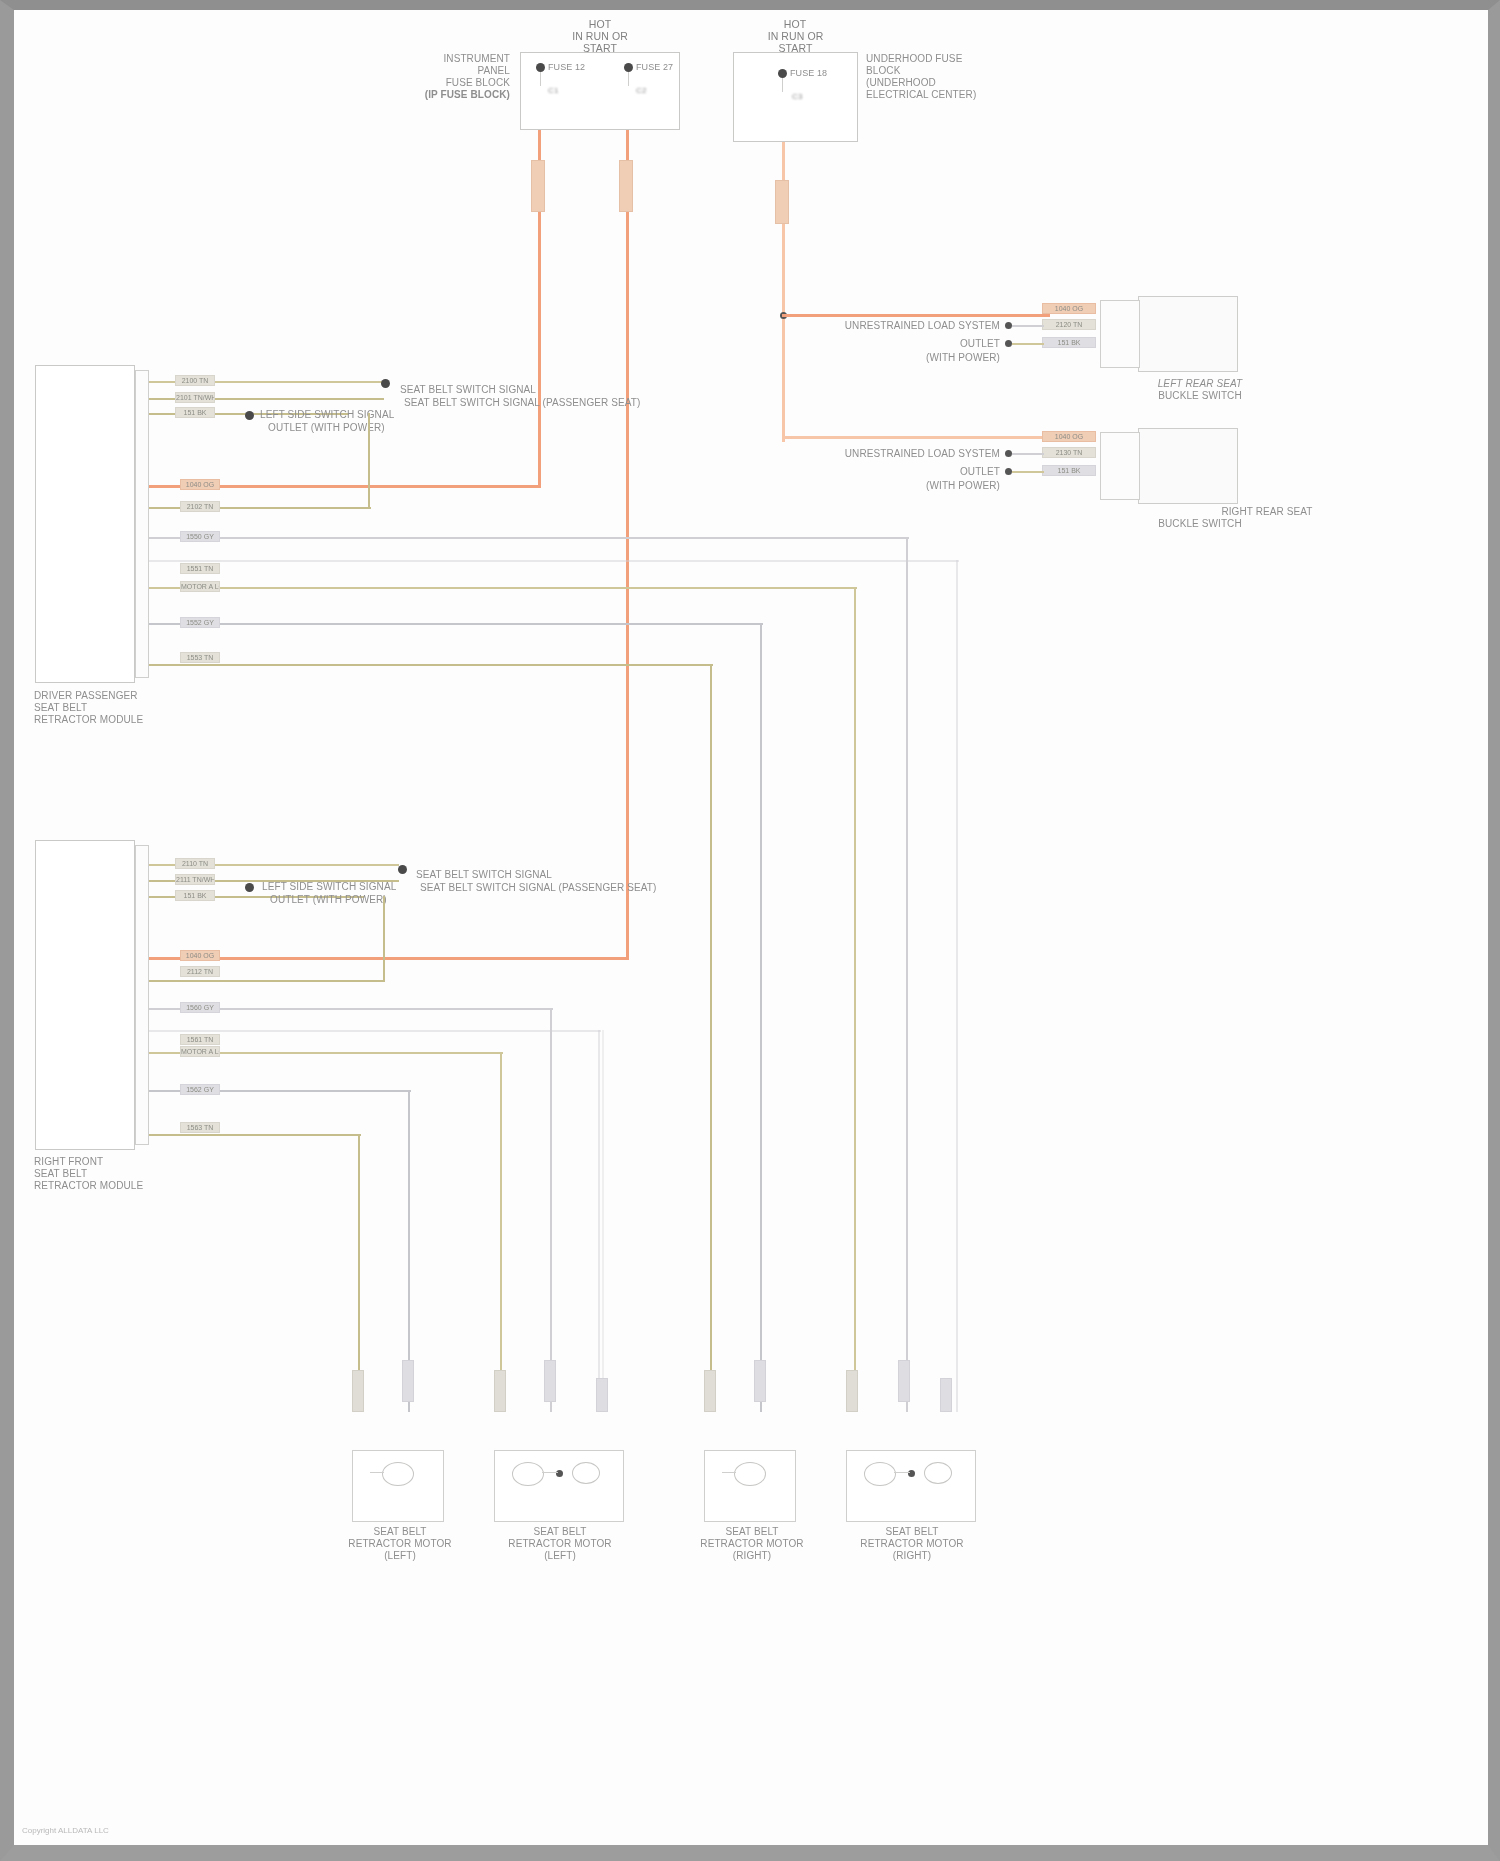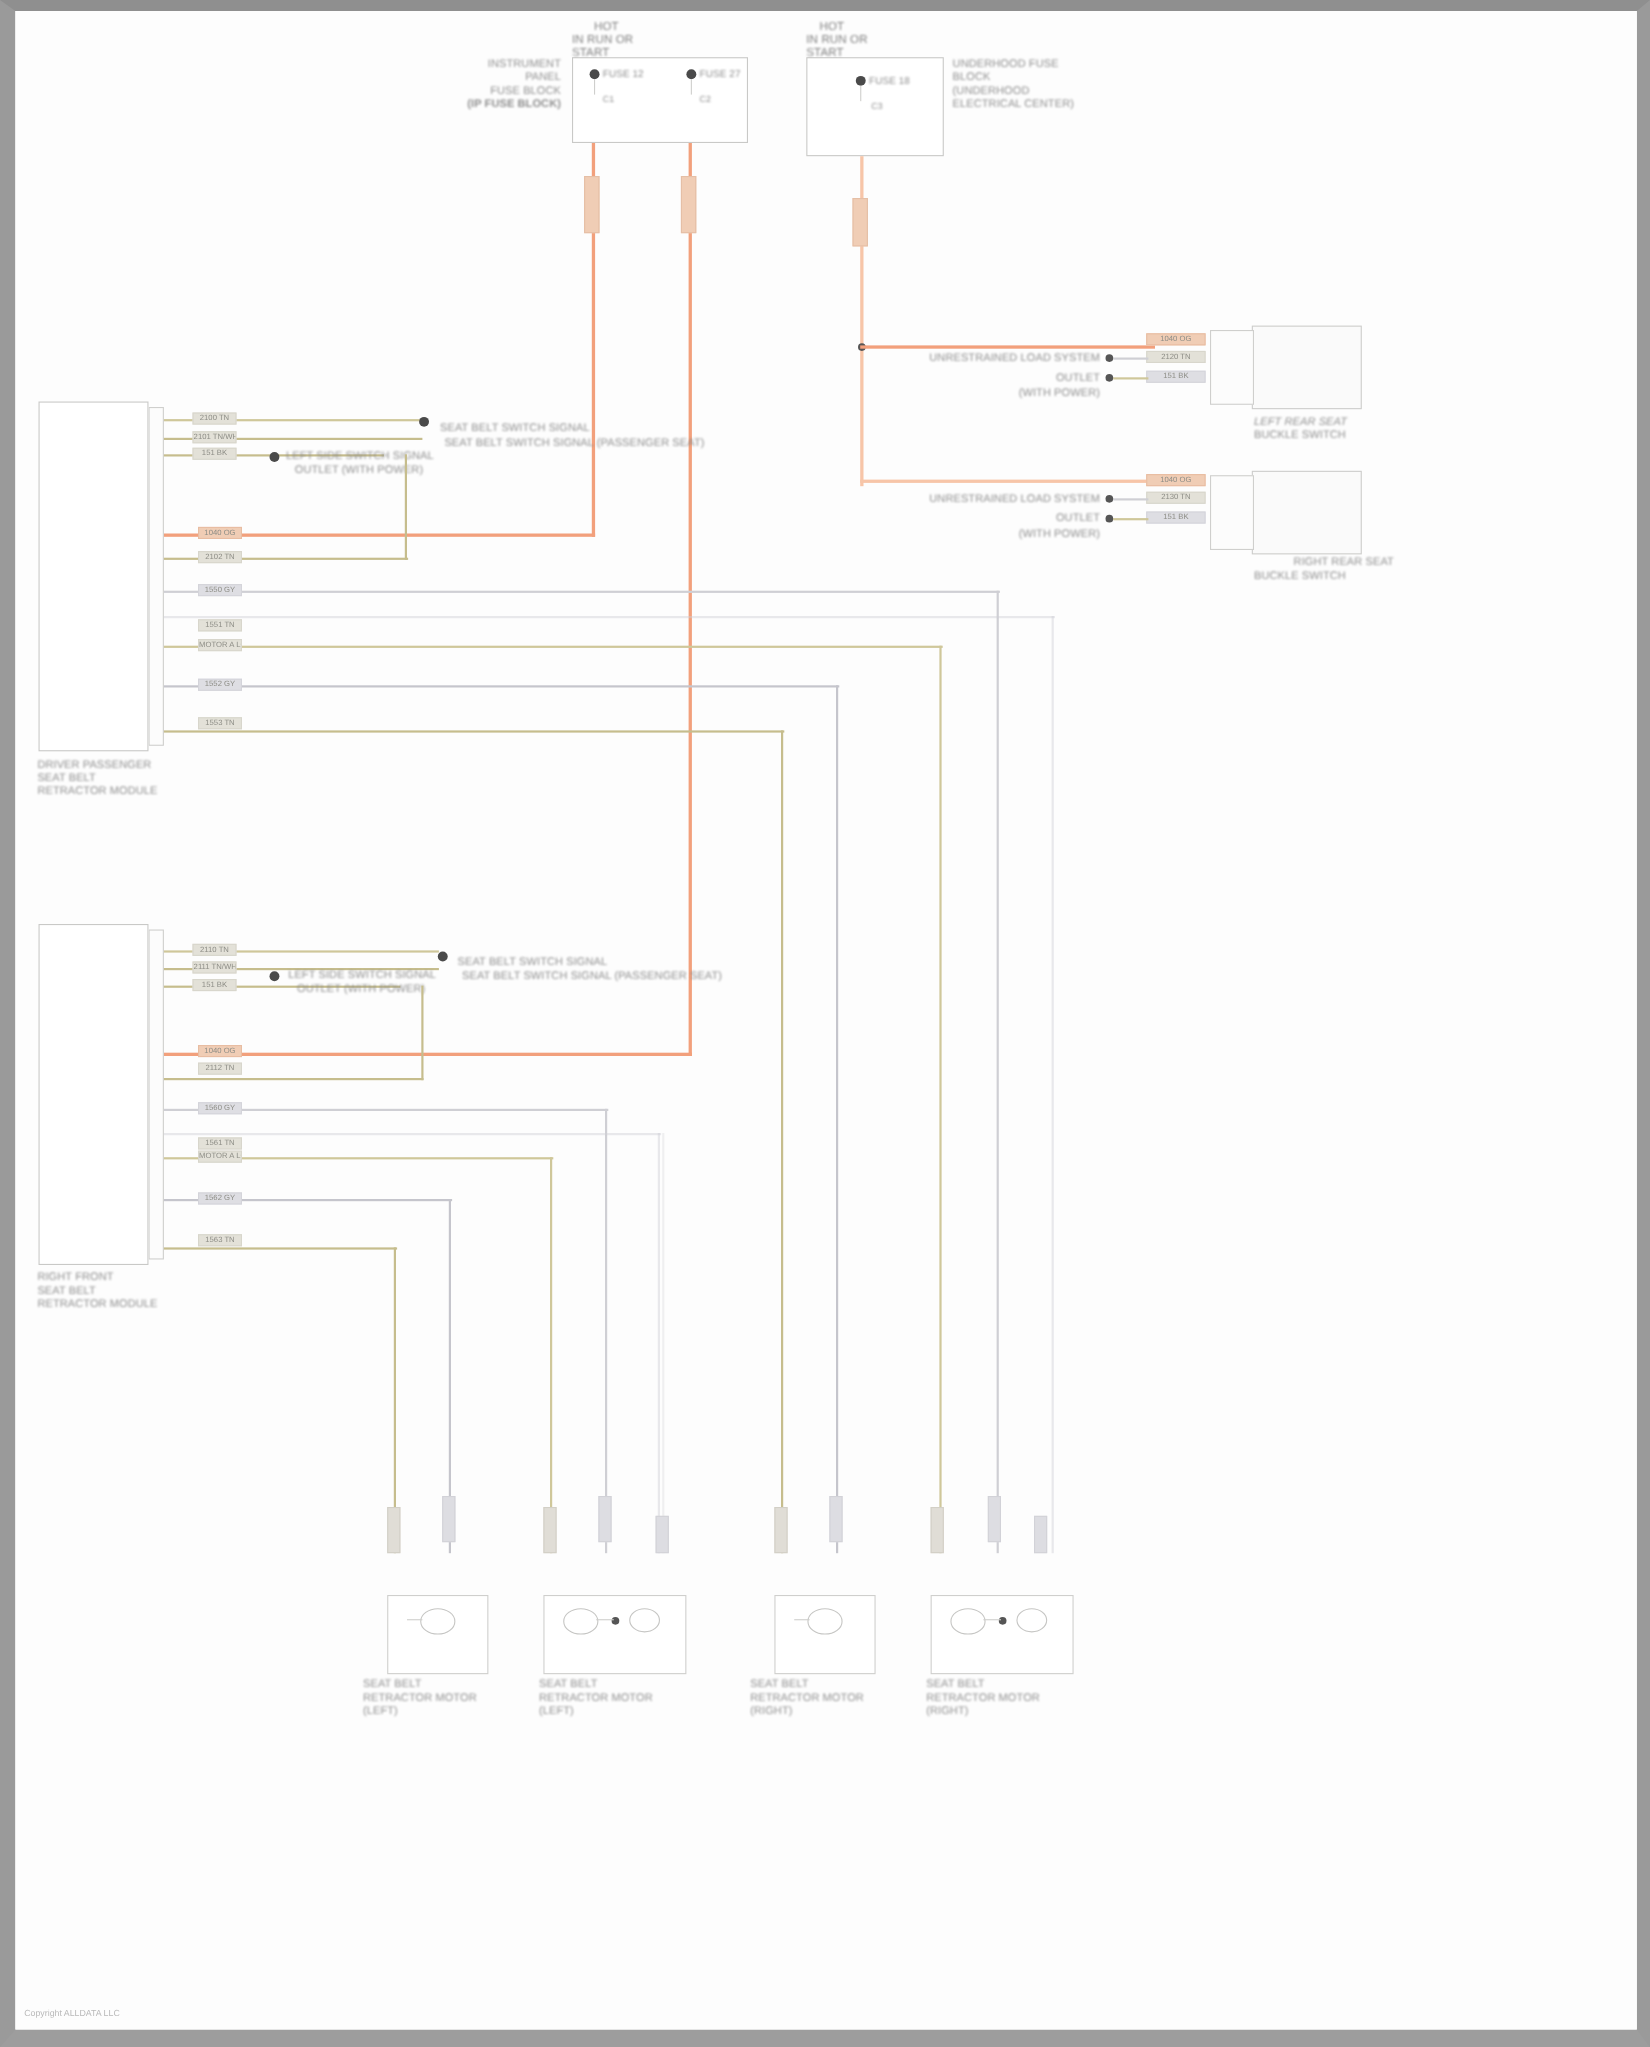--- a/index.html
+++ b/index.html
@@ -89,21 +89,21 @@
   
   .t{
     position:absolute;color:#8e8e8e;
     font-family:"Liberation Sans",sans-serif;
     font-size:10px;line-height:12px;
     white-space:pre;
     filter:blur(0.75px);
     letter-spacing:0.1px;
   }
   .t.r{text-align:right;}
-  .t.c{}
+  .t.c{text-align:center;}
   .t.sm{font-size:9px;line-height:11px;}
   .t.xs{font-size:8px;line-height:10px;filter:blur(0.8px);}
   .t.hdr{color:#808080;font-size:10.5px;line-height:12.5px;}
 
   
   .motor-frame{position:absolute;box-sizing:border-box;border:1.3px solid #cfcfcd;background:#fff;}
   .motor-circ{
     position:absolute;border-radius:50%;
     border:1.3px solid #c6c6c4;background:#fff;
   }
@@ -199,21 +199,21 @@
     <div class="chip org" style="left:1042px;top:431px;width:54px;height:11px;">1040 OG</div>
     <div class="chip" style="left:1042px;top:447px;width:54px;height:11px;">2130 TN</div>
     <div class="chip gry" style="left:1042px;top:465px;width:54px;height:11px;">151 BK</div>
     <div class="w h gry thin" style="left:1012px;top:453px;width:32px;"></div>
     <div class="w h tan thin" style="left:1012px;top:471px;width:32px;"></div>
     <div class="dot sm" style="left:1005px;top:450px;"></div>
     <div class="dot sm" style="left:1005px;top:468px;"></div>
     <div class="t r" style="left:820px;top:448px;width:180px;">UNRESTRAINED LOAD SYSTEM</div>
     <div class="t r" style="left:880px;top:466px;width:120px;">OUTLET</div>
     <div class="t r" style="left:880px;top:480px;width:120px;">(WITH POWER)</div>
-    <div class="t c" style="left:1176px;top:506px;width:120px;">RIGHT REAR SEAT</div>
+    <div class="t c" style="left:1207px;top:506px;width:120px;">RIGHT REAR SEAT</div>
     <div class="t c" style="left:1140px;top:518px;width:120px;">BUCKLE SWITCH</div>
   </div>
 
   <div class="lyr">
     <div class="box" style="left:35px;top:365px;width:100px;height:318px;"></div>
     <div class="pinstrip" style="left:135px;top:370px;width:14px;height:308px;"></div>
 
     <div class="t" style="left:34px;top:690px;width:180px;">DRIVER PASSENGER</div>
     <div class="t" style="left:34px;top:702px;width:180px;">SEAT BELT</div>
     <div class="t" style="left:34px;top:714px;width:180px;">RETRACTOR MODULE</div>

